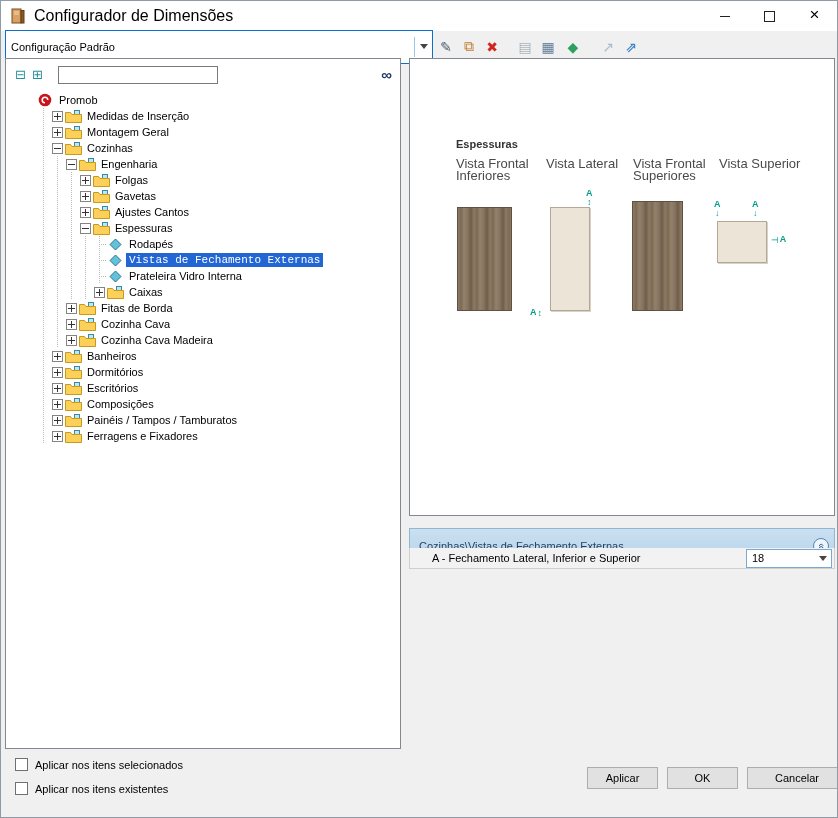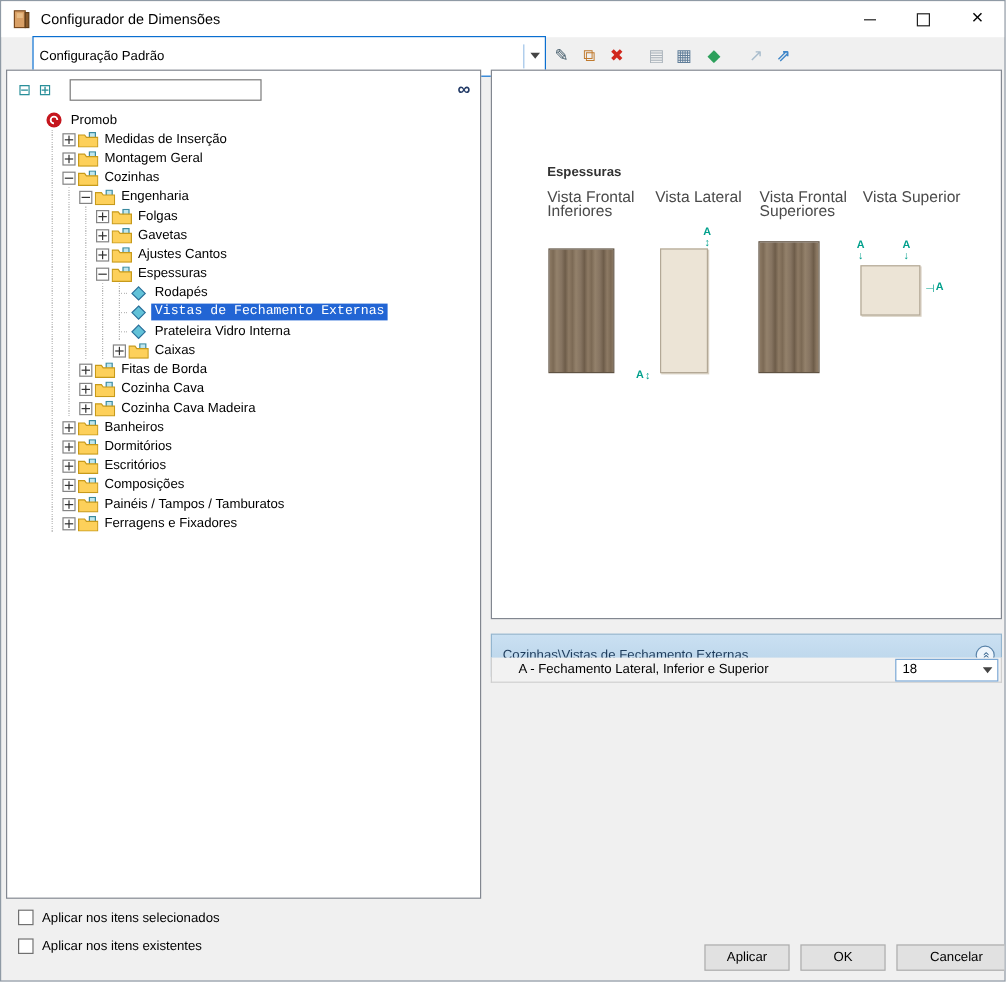--- a/index.html
+++ b/index.html
@@ -8,30 +8,30 @@
     --hdr1:#cae0f2;
     --hdr2:#b6d2e8;
   }
   html,body{margin:0;padding:0;}
   body{font-family:"Liberation Sans","DejaVu Sans",sans-serif;font-size:11px;color:#000;}
   .window{width:838px;height:818px;position:relative;background:#f0f0f0;border:1px solid #8f9aa5;box-sizing:border-box;overflow:hidden;}
 
   
   .titlebar{height:30px;background:#fff;display:flex;align-items:center;}
   .title-icon{margin-left:9px;display:flex;align-items:center;}
-  .title-text{margin-left:8px;font-size:12px;}
+  .title-text{margin-left:8px;font-size:16px;}
   .win-controls{margin-left:auto;display:flex;height:100%;}
   .win-btn{width:45px;height:30px;display:flex;align-items:center;justify-content:center;cursor:default;}
   .glyph-min{display:inline-block;width:10px;border-top:1px solid #222;}
   .glyph-max{display:inline-block;width:9px;height:9px;border:1px solid #222;}
   .glyph-close::before{content:"×";font-size:17px;line-height:10px;}
 
   
   .toolbar{display:flex;align-items:center;height:27px;padding:2px 4px 0 4px;}
-  .combo{width:428px;height:34px;border:1px solid #0b6fd0;background:#fff;display:flex;align-items:center;box-sizing:border-box;margin-left:22px;}
+  .combo{width:428px;height:34px;border:1px solid #0b6fd0;background:#fff;display:flex;align-items:center;box-sizing:border-box;}
   .combo-val{flex:1;padding-left:5px;overflow:hidden;white-space:nowrap;}
   .combo-arrow{width:17px;height:20px;display:flex;align-items:center;justify-content:center;border-left:1px solid #9ec3e8;}
   .combo-arrow::before{content:"";border-left:4px solid transparent;border-right:4px solid transparent;border-top:5px solid #444;}
   .tb-icon{width:20px;height:22px;display:flex;align-items:center;justify-content:center;font-size:14px;margin-left:3px;}
   .c0{color:#49606e;}
   .c1{color:#c07a2e;}
   .c2{color:#d1271c;font-weight:bold;}
   .c3{color:#a9b2ba;margin-left:13px;}
   .c4{color:#5f7d99;}
   .c5{color:#2da05c;margin-left:5px;}
@@ -102,21 +102,21 @@
   .value-combo .v{flex:1;padding-left:5px;}
   .value-combo .arr{width:16px;display:flex;align-items:center;justify-content:center;}
   .value-combo .arr::before{content:"";border-left:4px solid transparent;border-right:4px solid transparent;border-top:5px solid #444;}
 
   
   .cb-row{position:absolute;left:14px;display:flex;align-items:center;}
   .cb-row.first{top:757px;}
   .cb-row.second{top:781px;}
   .cb-box{width:13px;height:13px;border:1px solid #707070;background:#fff;box-sizing:border-box;flex:none;}
   .cb-label{margin-left:7px;}
-  .btn{position:absolute;top:786px;height:22px;background:#e1e1e1;border:1px solid #adadad;box-sizing:border-box;
+  .btn{position:absolute;top:766px;height:22px;background:#e1e1e1;border:1px solid #adadad;box-sizing:border-box;
     display:flex;align-items:center;justify-content:center;cursor:default;}
   .btn-aplicar{left:586px;width:71px;}
   .btn-ok{left:666px;width:71px;}
   .btn-cancelar{left:746px;width:100px;}
 </style>
 </head>
 <body>
 
 <div class="window">
 

